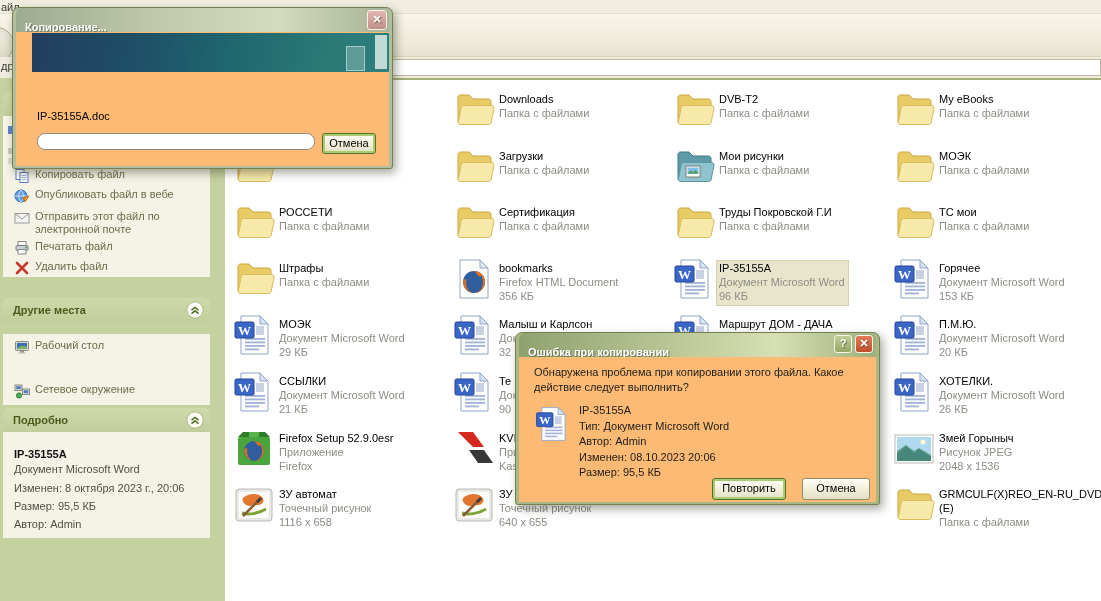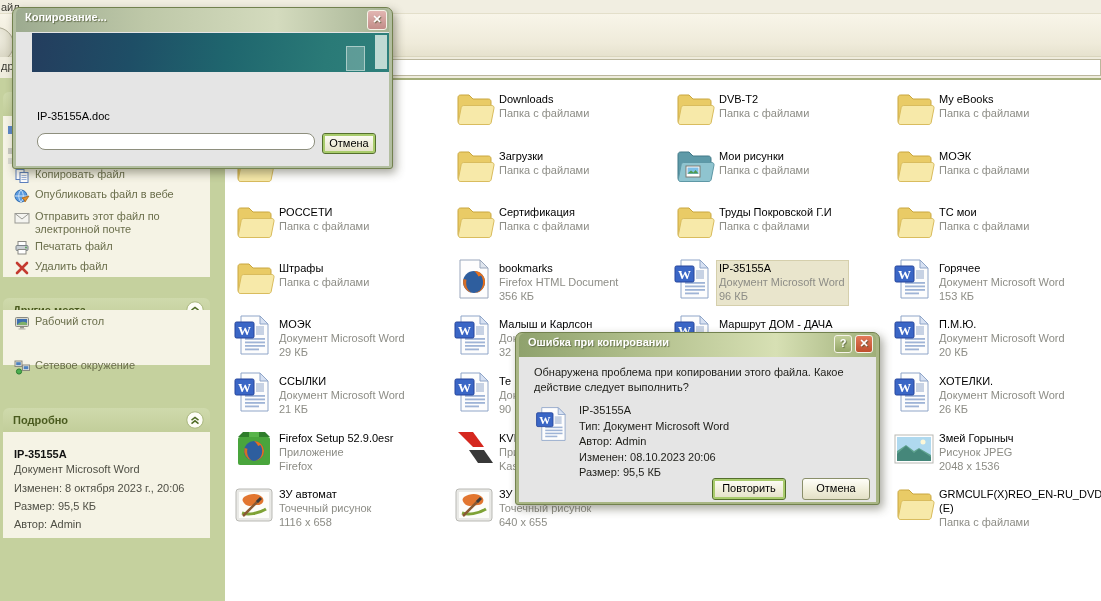--- a/index.html
+++ b/index.html
@@ -38,23 +38,23 @@
   .ficon{position:absolute;left:0;top:0;width:44px;height:44px;}
   .flabel{position:absolute;left:45px;top:4px;max-width:170px;display:inline-block;padding:0 3px 2px 2px;}
   .fname{display:block;color:#000;line-height:14px;overflow-wrap:anywhere;}
   .fsub{display:block;color:#8D8D86;line-height:14px;white-space:nowrap;}
   .file-item.selected .flabel{background:#E9E5CC;outline:1px solid #D5CFAC;}
 
   
   .dlg{box-sizing:border-box;border:1px solid #72814E;border-radius:7px 7px 3px 3px;
        padding:0 3px 3px;box-shadow:3px 4px 10px rgba(60,60,40,.45);}
   .dlg .titlebar{height:24px;position:relative;color:#fff;font-weight:bold;
-       padding:3px 0 0 9px;box-sizing:border-box;border-radius:6px 6px 0 0;
+       padding:13px 0 0 9px;box-sizing:border-box;border-radius:6px 6px 0 0;
        text-shadow:1px 1px 1px rgba(80,90,55,.75);}
-  .dlg .dbody{position:relative;background:#e5e5e5;}
+  .dlg .dbody{position:relative;background:#fdba74;}
   #copy-dialog{left:12px;top:7px;width:381px;height:162px;background:#B2BEA0;z-index:50;}
   #copy-dialog .titlebar{background:linear-gradient(90deg,#9DAB90,#BEC8A8 35%,#D4DBBE 70%,#A6B394);}
   #copy-dialog .dbody{height:134px;}
   #copy-banner{left:16px;right:0;top:1px;height:39px;
        background:linear-gradient(100deg,#243D5E 0%,#1E4E66 28%,#1F666E 55%,#2A7A77 82%,#2E807C 100%);}
   .banner-rect1{position:absolute;right:2px;top:2px;width:12px;height:34px;background:rgba(208,228,222,.9);}
   .banner-rect2{position:absolute;right:24px;top:13px;width:17px;height:23px;
        background:rgba(190,215,210,.35);border:1px solid rgba(232,242,238,.55);}
   #copy-filename{left:21px;top:78px;}
   #copy-progress{left:21px;top:101px;width:276px;height:15px;background:#fff;border:1px solid #8E8F7E;border-radius:8px;}
@@ -146,21 +146,21 @@
         </div>
       </div>
 
     <div class="panel-header abs" style="top:220px">
       <span>Другие места</span>
       <span class="chev-btn"><svg width="18" height="18" viewBox="0 0 18 18">
             <circle cx="9" cy="9" r="8.2" fill="#FDFDF6" stroke="#A9B77E"></circle>
             <path d="M5.5 9.2L9 6.4l3.5 2.8M5.5 12.6L9 9.8l3.5 2.8" fill="none" stroke="#4F6B25" stroke-width="1.5"></path>
           </svg></span>
     </div>
-    <div class="panel-body abs" style="top:232px;height:55px" id="places-body">
+    <div class="panel-body abs" style="top:256px;height:71px" id="places-body">
         <div class="side-item" style="top: 5px;">
           <span class="si-ic"><svg width="16" height="16" viewBox="0 0 16 16">
               <rect x="1.5" y="2.5" width="13" height="9" rx="1" fill="#D7D7CF" stroke="#8A8A80"></rect>
               <rect x="3" y="4" width="10" height="6" fill="#3E6FB0"></rect>
               <path d="M3 10c3-4 7-4 10-2v2z" fill="#7FB069"></path>
               <rect x="6" y="12" width="4" height="1.5" fill="#9A9A90"></rect>
               <rect x="4.5" y="13.5" width="7" height="1" fill="#B0B0A6"></rect>
             </svg></span>
           <span>Рабочий стол</span>
         </div>

